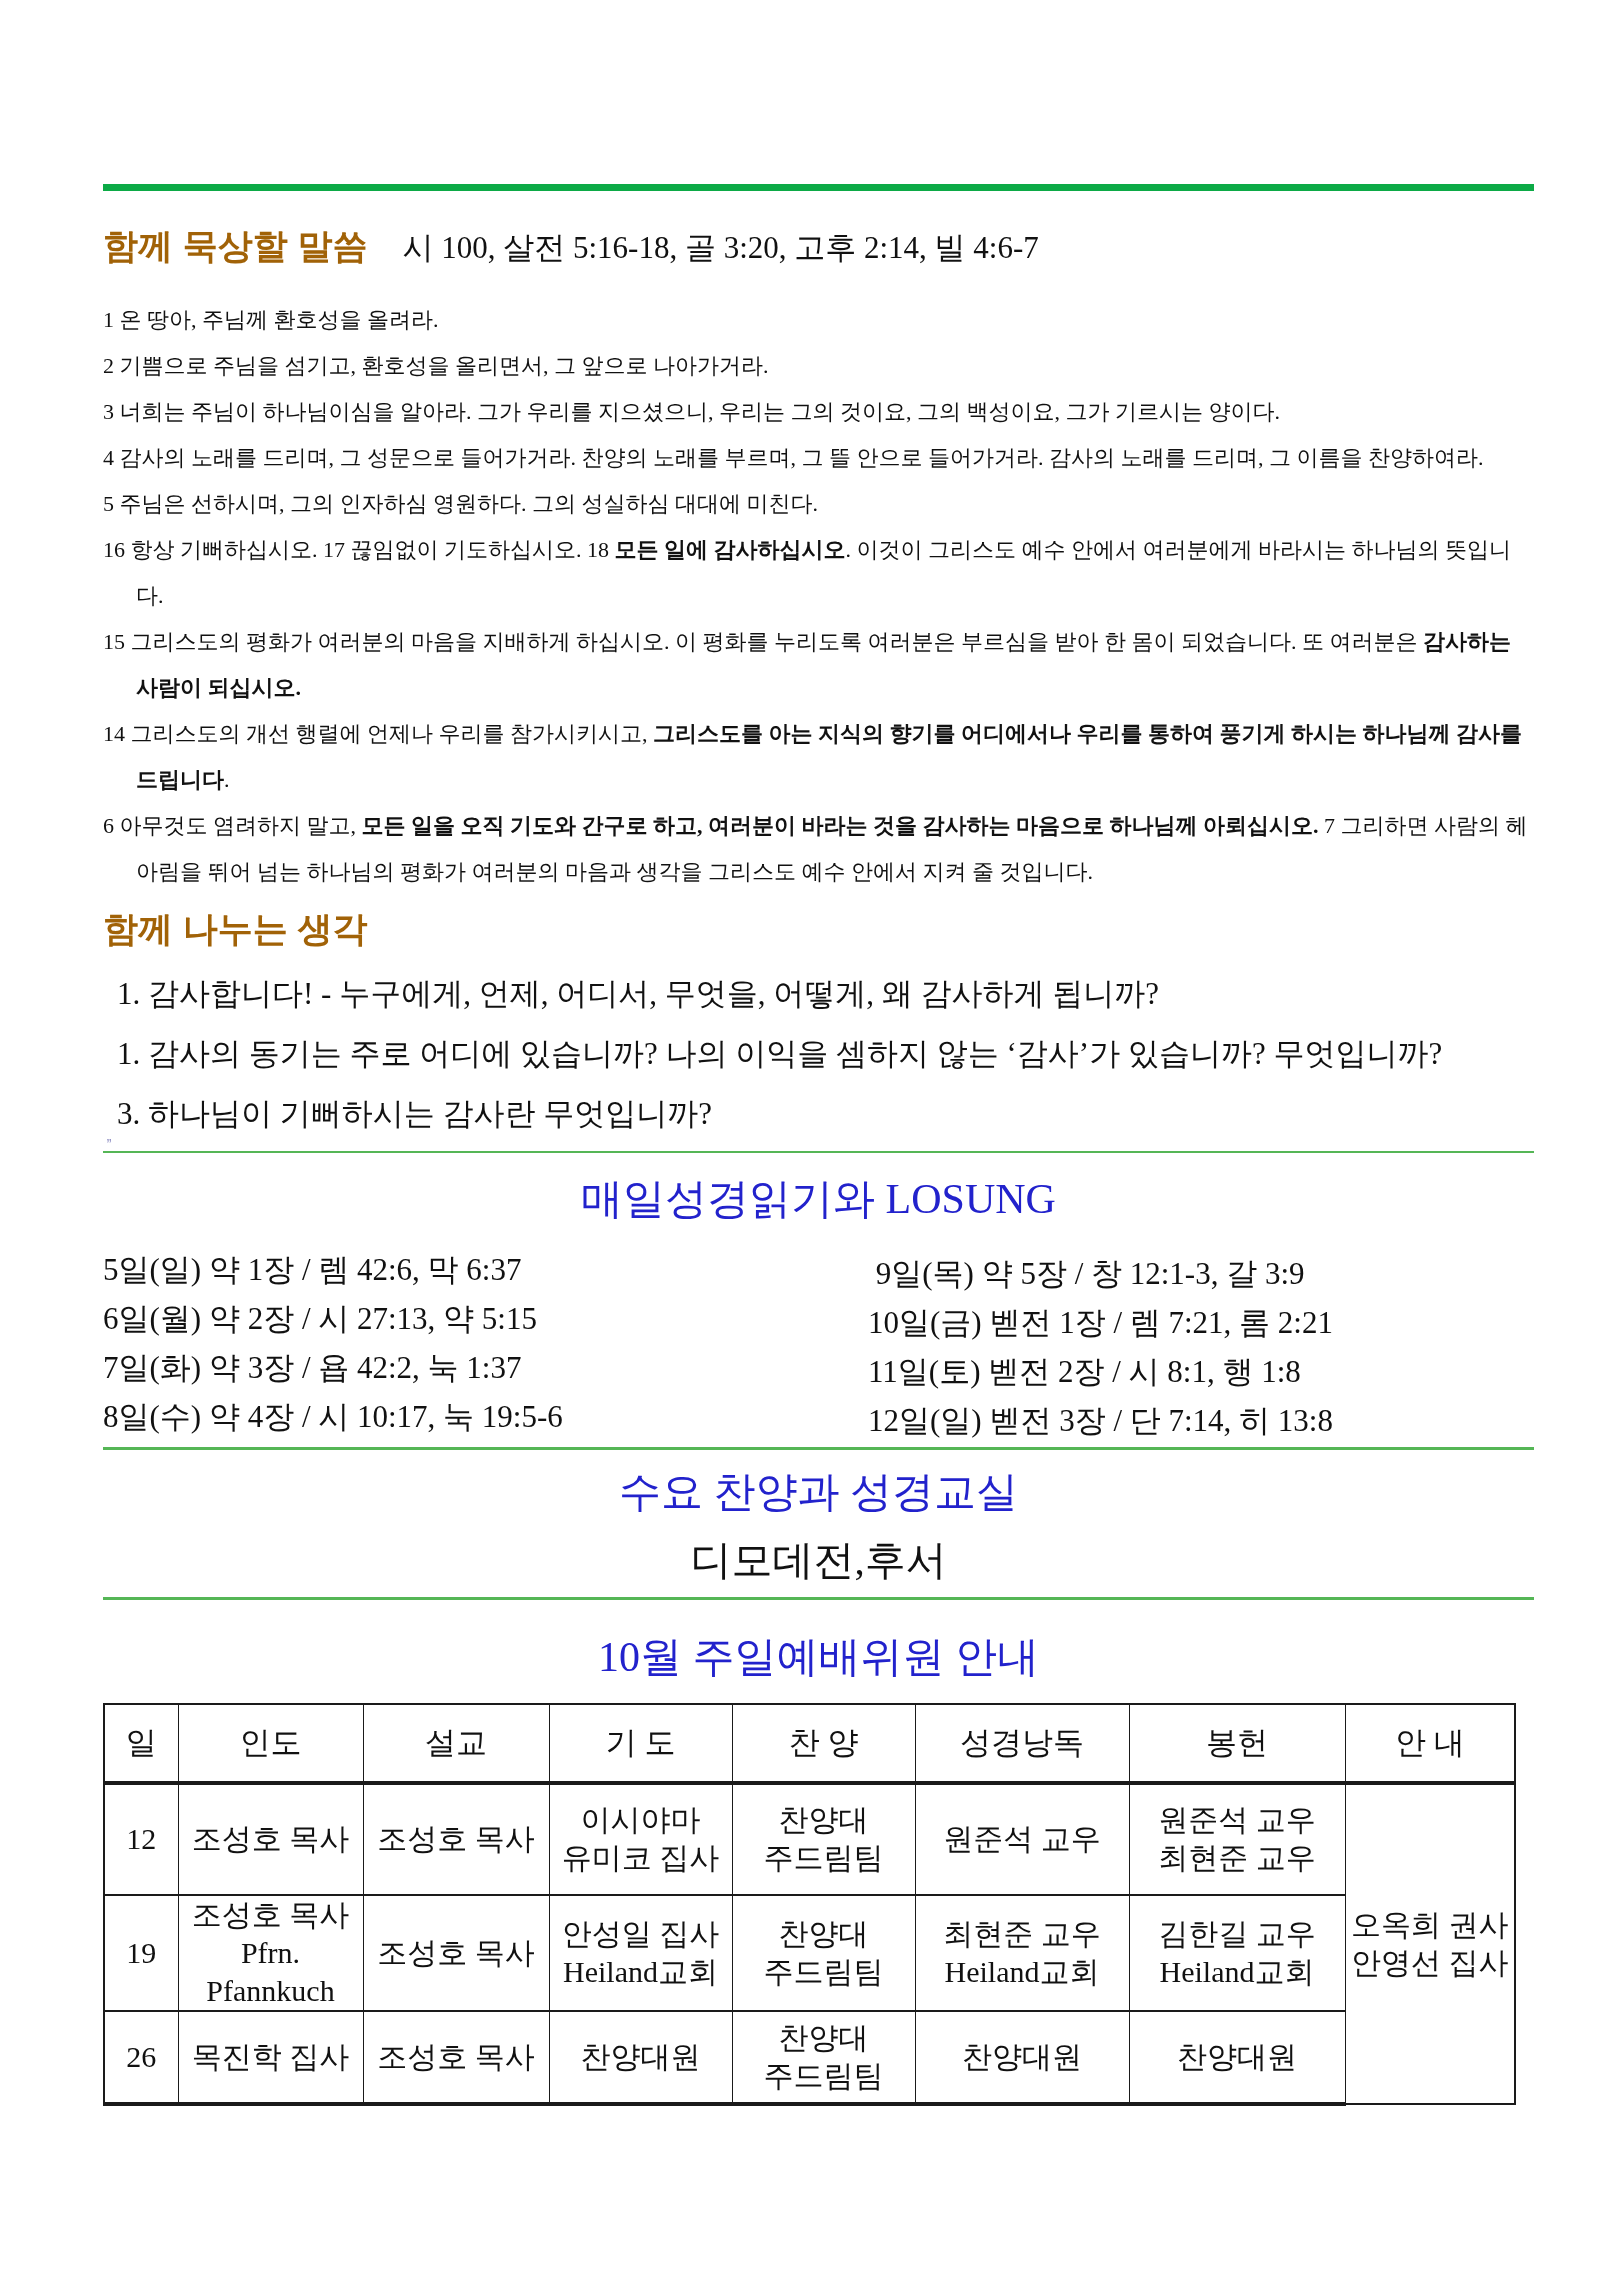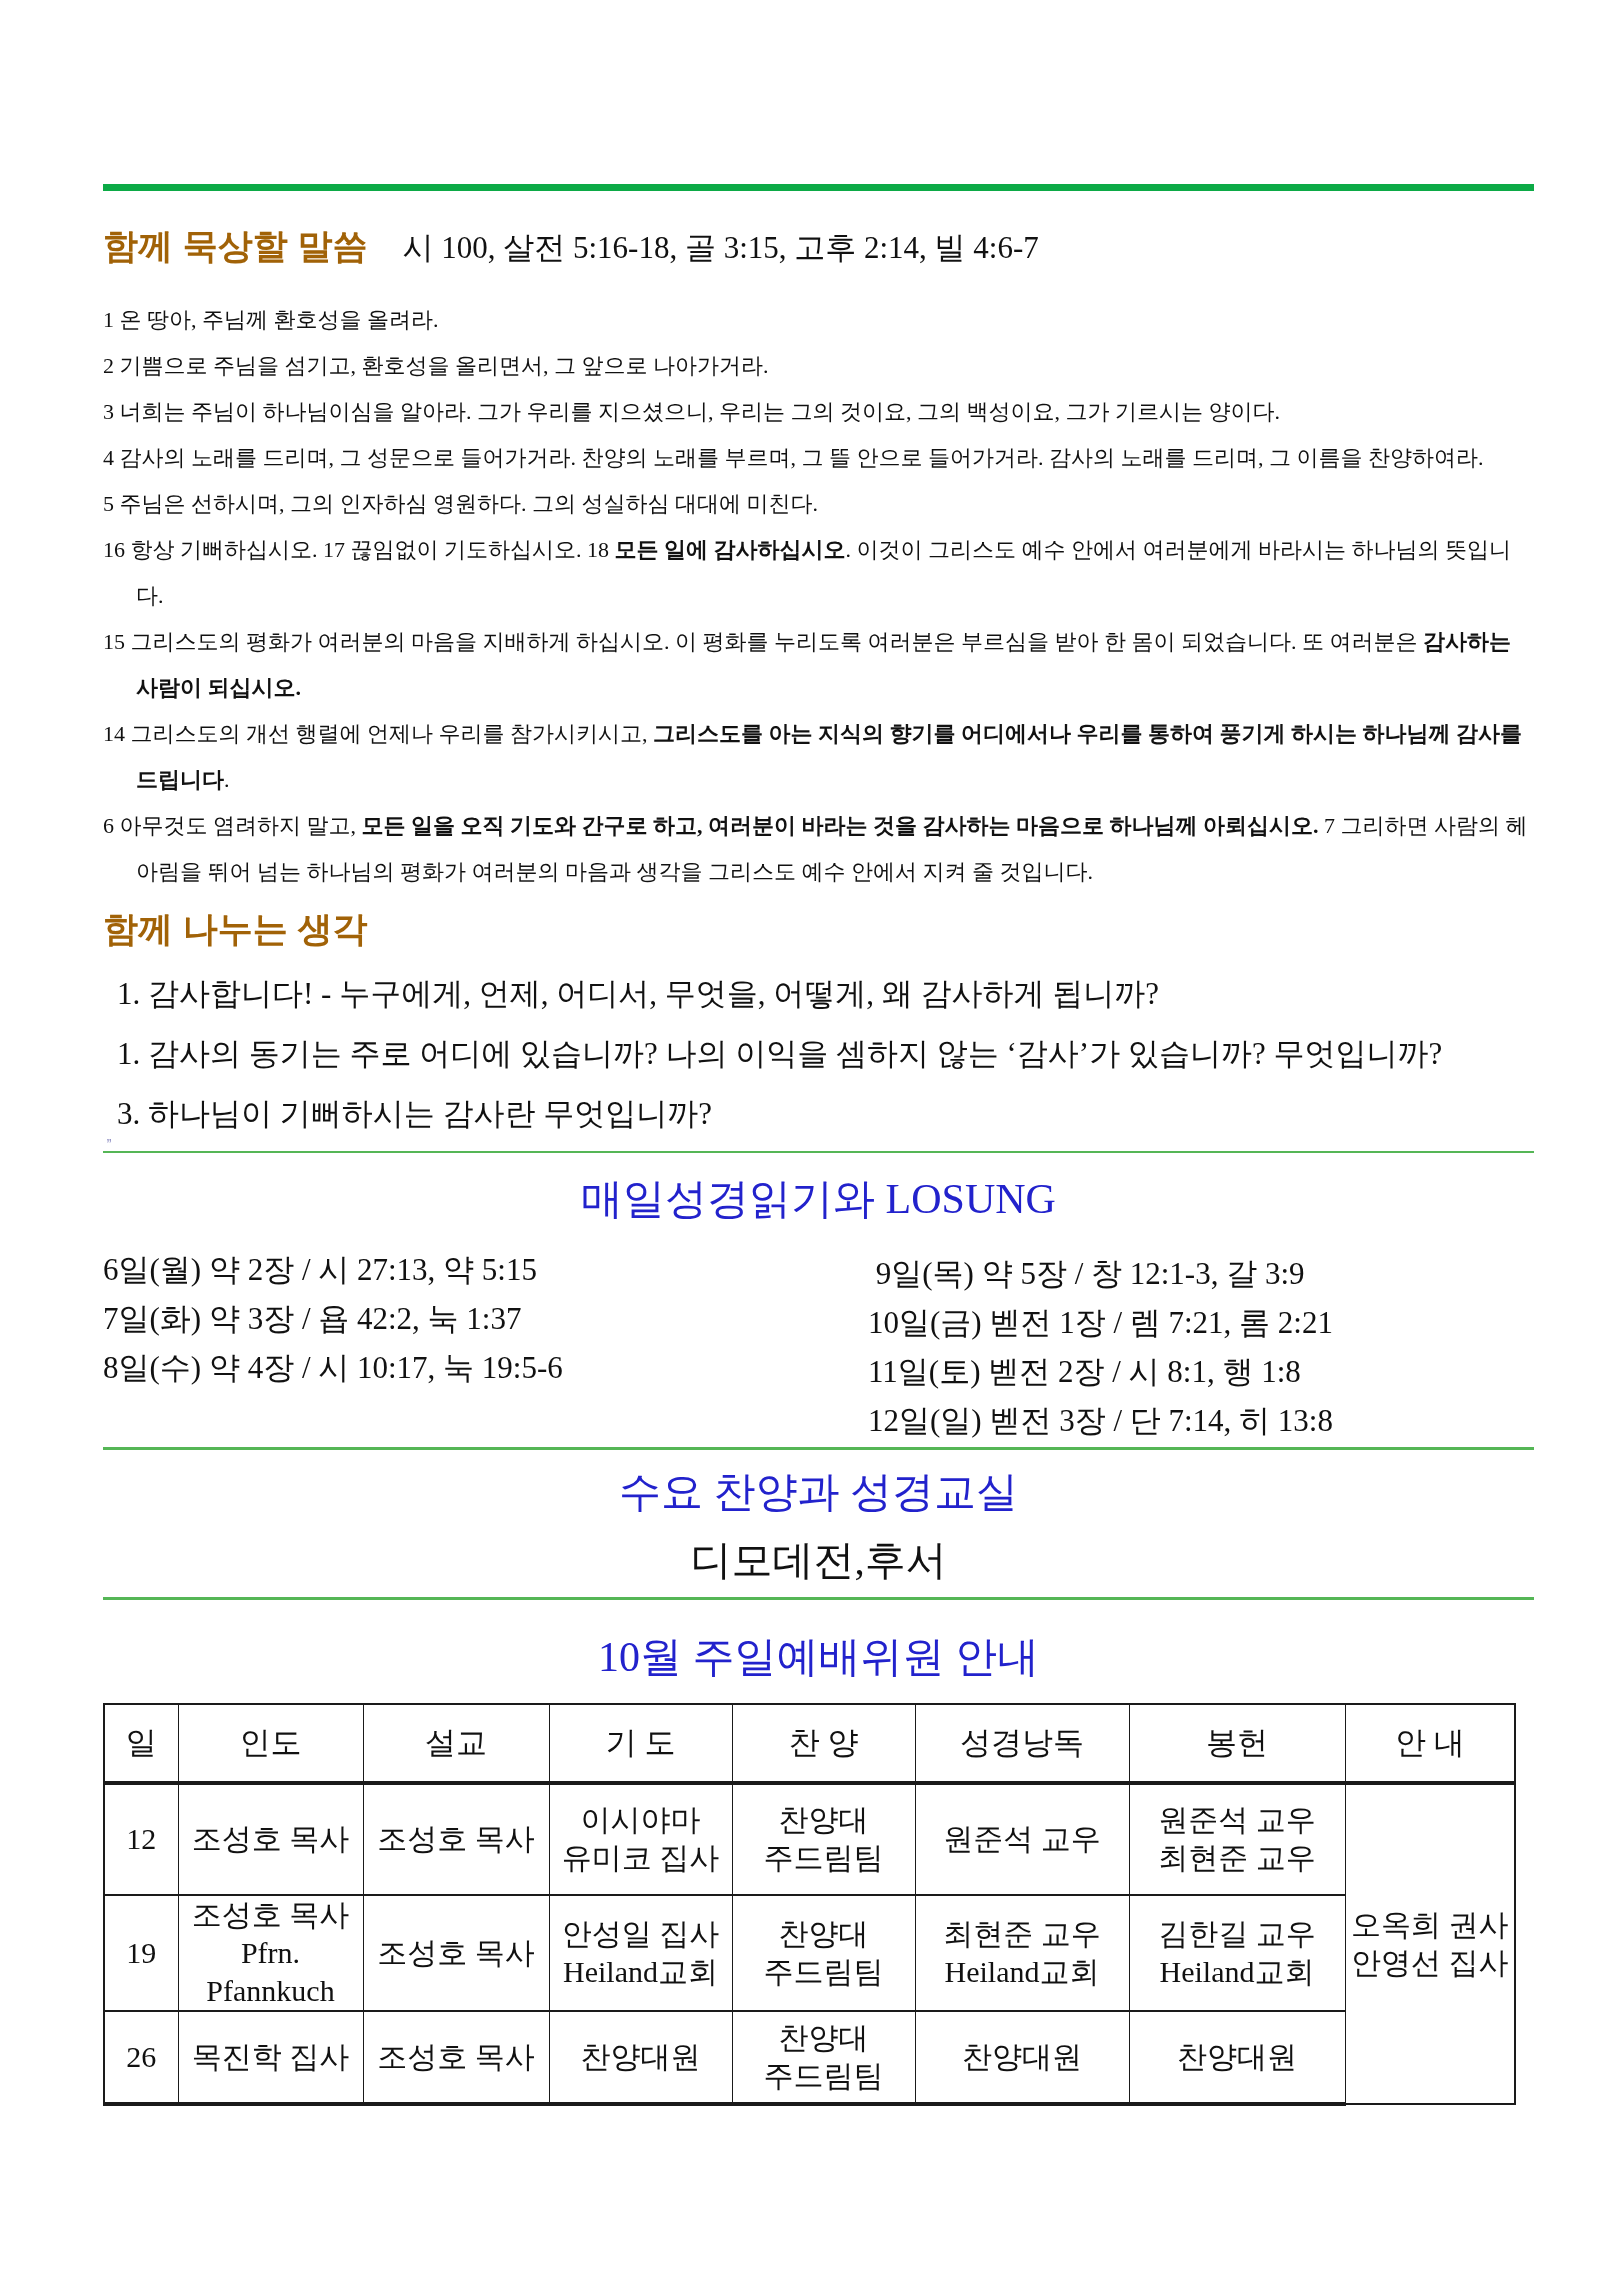--- a/index.html
+++ b/index.html
@@ -68,21 +68,21 @@
 </style>
 </head>
 <body>
 
 <div class="page">
   <div class="content">
 
     <div class="divider thick"></div>
 
     <div class="med-heading-row">
-      <span class="section-head">함께 묵상할 말씀</span><span class="med-refs">시 100, 살전 5:16-18, 골 3:15, 고후 2:14, 빌 4:6-7</span>
+      <span class="section-head">함께 묵상할 말씀</span><span class="med-refs">시 100, 살전 5:16-18, 골 3:20, 고후 2:14, 빌 4:6-7</span>
     </div>
 
     <div class="verses">
       <p class="verse"><span>1 온 땅아, 주님께 환호성을 올려라.</span></p>
       <p class="verse"><span>2 기쁨으로 주님을 섬기고, 환호성을 올리면서, 그 앞으로 나아가거라.</span></p>
       <p class="verse"><span>3 너희는 주님이 하나님이심을 알아라. 그가 우리를 지으셨으니, 우리는 그의 것이요, 그의 백성이요, 그가 기르시는 양이다.</span></p>
       <p class="verse"><span>4 감사의 노래를 드리며, 그 성문으로 들어가거라. 찬양의 노래를 부르며, 그 뜰 안으로 들어가거라. 감사의 노래를 드리며, 그 이름을 찬양하여라.</span></p>
       <p class="verse"><span>5 주님은 선하시며, 그의 인자하심 영원하다. 그의 성실하심 대대에 미친다.</span></p>
       <p class="verse"><span>16 항상 기뻐하십시오. 17 끊임없이 기도하십시오. 18 </span><b>모든 일에 감사하십시오</b><span>. 이것이 그리스도 예수 안에서 여러분에게 바라시는 하나님의 뜻입니다.</span></p>
       <p class="verse"><span>15 그리스도의 평화가 여러분의 마음을 지배하게 하십시오. 이 평화를 누리도록 여러분은 부르심을 받아 한 몸이 되었습니다. 또 여러분은 </span><b>감사하는 사람이 되십시오.</b></p>
@@ -100,20 +100,21 @@
     </div>
 
     <div class="divider-wrap" style="margin-top:7.4px;">
       <span class="stray">”</span>
       <div class="divider thin"></div>
     </div>
 
     <h2 class="center-title daily-title">매일성경읽기와 LOSUNG</h2>
     <div class="reading">
       <div class="reading-left">
+        <p class="reading-line">5일(일) 약 1장 / 렘 42:6, 막 6:37</p>
         <p class="reading-line">6일(월) 약 2장 / 시 27:13, 약 5:15</p>
         <p class="reading-line">7일(화) 약 3장 / 욥 42:2, 눅 1:37</p>
         <p class="reading-line">8일(수) 약 4장 / 시 10:17, 눅 19:5-6</p>
       </div>
       <div class="reading-right">
         <p class="reading-line"> 9일(목) 약 5장 / 창 12:1-3, 갈 3:9</p>
         <p class="reading-line">10일(금) 벧전 1장 / 렘 7:21, 롬 2:21</p>
         <p class="reading-line">11일(토) 벧전 2장 / 시 8:1, 행 1:8</p>
         <p class="reading-line">12일(일) 벧전 3장 / 단 7:14, 히 13:8</p>
       </div>

